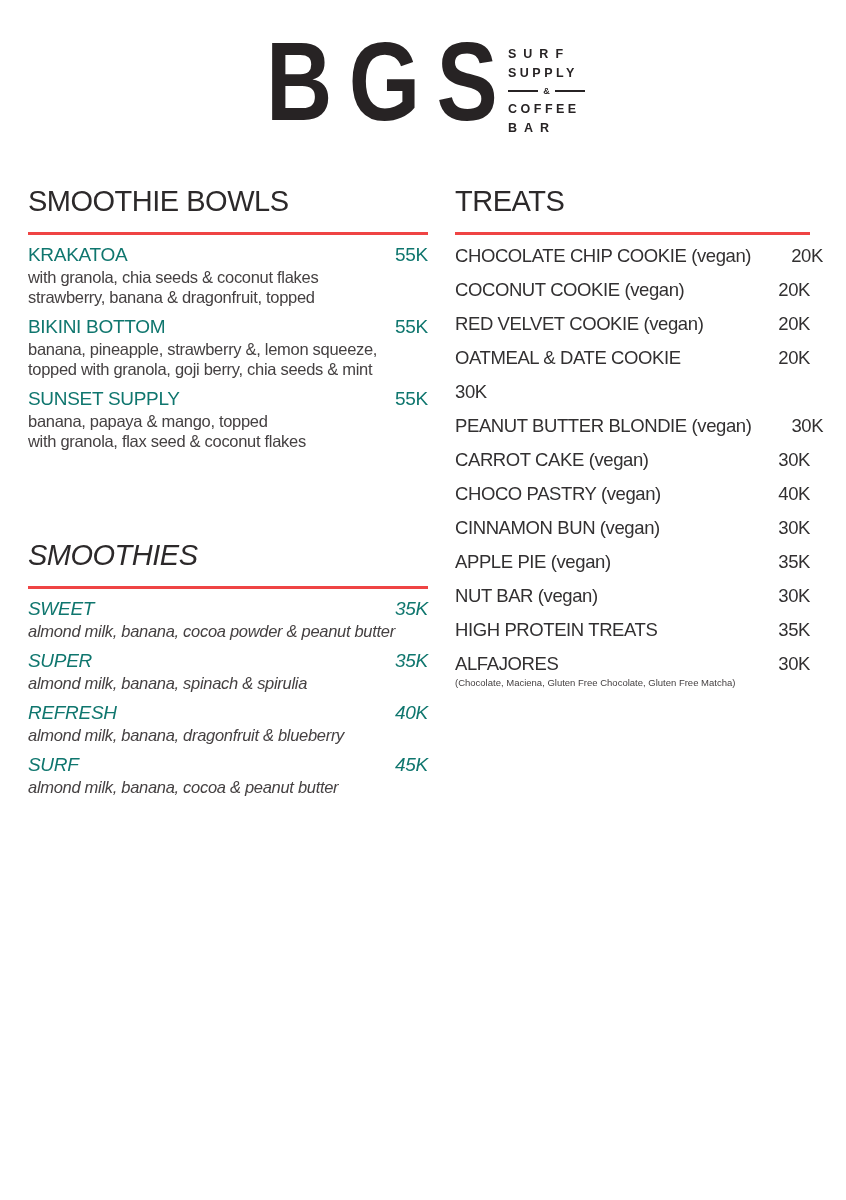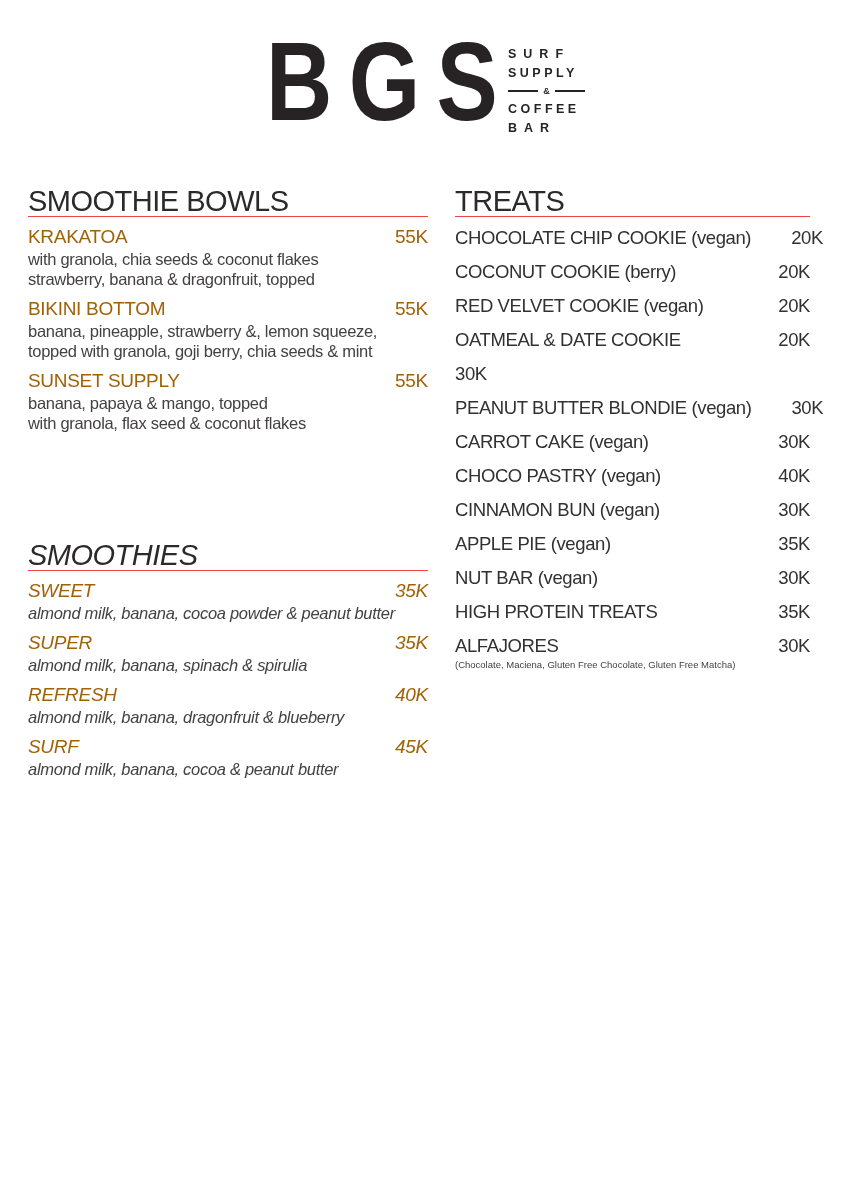--- a/index.html
+++ b/index.html
@@ -69,35 +69,35 @@
   .col-left-1  { left: 28px;  top: 186px; width: 400px; }
   .col-left-2  { left: 28px;  top: 540px; width: 400px; font-style: italic; }
   .col-right   { left: 455px; top: 186px; width: 355px; }
 
   .section-title {
     font-size: 29px;
     line-height: 30px;
     font-weight: 400;
     letter-spacing: -0.5px;
     color: #2c292a;
-    padding-bottom: 0;
-    border-bottom: 1px solid #ef4444;
+    padding-bottom: 16px;
+    border-bottom: 3px solid #ef4444;
     white-space: nowrap;
   }
 
   
   .menu-item { margin-top: 9px; }
   .item-head {
     display: flex;
     justify-content: space-between;
     align-items: baseline;
     font-size: 19px;
     line-height: 22px;
     letter-spacing: -0.3px;
-    color: #a16207;
+    color: #0f766e;
   }
   .item-name { white-space: nowrap; }
   .item-price { white-space: nowrap; }
   .item-desc {
     margin-top: 1px;
     font-size: 16.5px;
     line-height: 20px;
     letter-spacing: -0.3px;
     color: #454142;
   }
@@ -227,21 +227,21 @@
   </div>
 
   <div class="col col-right">
     <div class="section-title">TREATS</div>
 
     <div class="treat-row first">
       <span class="treat-name">CHOCOLATE CHIP COOKIE (vegan)</span>
       <span class="treat-price">20K</span>
     </div>
     <div class="treat-row">
-      <span class="treat-name">COCONUT COOKIE (berry)</span>
+      <span class="treat-name">COCONUT COOKIE (vegan)</span>
       <span class="treat-price">20K</span>
     </div>
     <div class="treat-row">
       <span class="treat-name">RED VELVET COOKIE (vegan)</span>
       <span class="treat-price">20K</span>
     </div>
     <div class="treat-row">
       <span class="treat-name">OATMEAL &amp; DATE COOKIE</span>
       <span class="treat-price">20K</span>
     </div>

